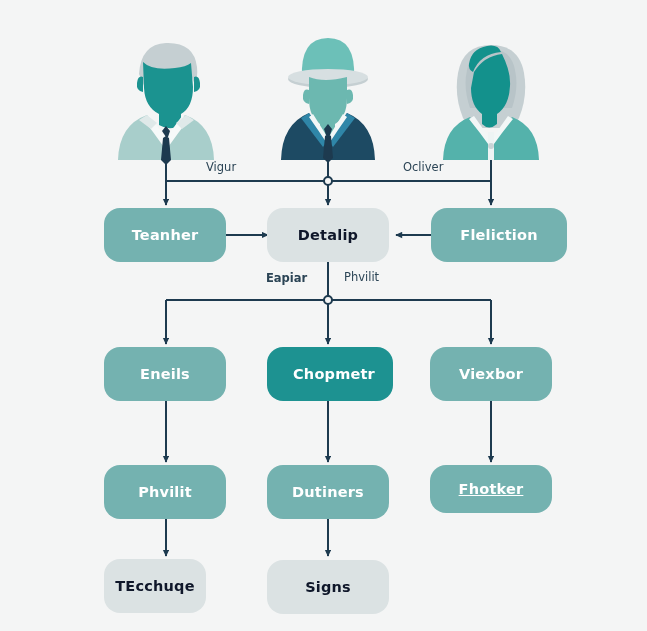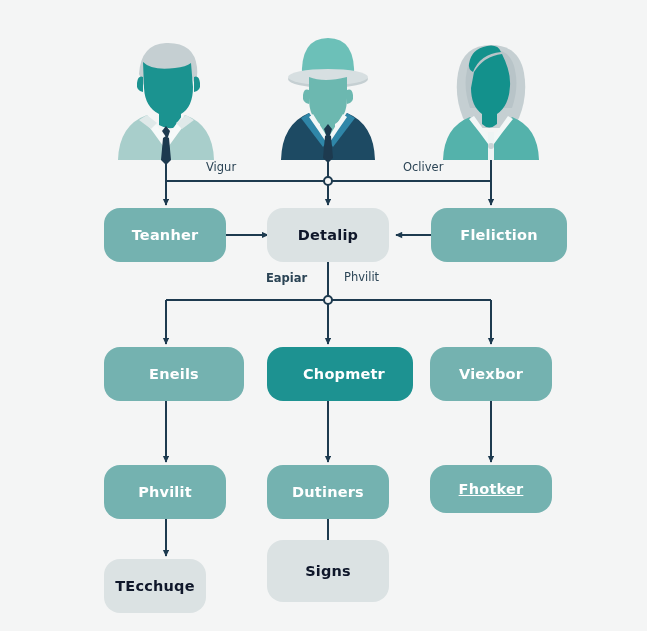--- a/index.html
+++ b/index.html
@@ -176,24 +176,24 @@
 
   <div class="edge-label" style="left:206px; top:160px;">Vigur</div>
   <div class="edge-label" style="left:403px; top:160px;">Ocliver</div>
   <div class="edge-label" style="left:266px; top:271px;font-weight:bold;">Eapiar</div>
   <div class="edge-label" style="left:344px; top:270px;">Phvilit</div>
 
   <div class="node teal" style="left:104px; top:208px; width:122px; height:54px;">Teanher</div>
   <div class="node grey" style="left:267px; top:208px; width:122px; height:54px;">Detalip</div>
   <div class="node teal" style="left:424px; top:208px; width:136px; height:54px;margin-left:7px;">Fleliction</div>
 
-  <div class="node teal" style="left:104px; top:347px; width:140px; height:54px;">Eneils</div>
-  <div class="node teal-dark" style="left:267px; top:347px; width:146px; height:54px;padding-left:8px;">Chopmetr</div>
+  <div class="node teal" style="left:104px; top:347px; width:122px; height:54px;">Eneils</div>
+  <div class="node teal-dark" style="left:267px; top:347px; width:126px; height:54px;padding-left:8px;">Chopmetr</div>
   <div class="node teal" style="left:430px; top:347px; width:122px; height:54px;">Viexbor</div>
 
   <div class="node teal" style="left:104px; top:465px; width:122px; height:54px;">Phvilit</div>
   <div class="node teal" style="left:267px; top:465px; width:122px; height:54px;">Dutiners</div>
   <div class="node teal" style="left:430px; top:465px; width:122px; height:48px;text-decoration:underline;">Fhotker</div>
 
   <div class="node grey" style="left:104px; top:559px; width:102px; height:54px;">TEcchuqe</div>
-  <div class="node grey" style="left:267px; top:540px; width:122px; height:62px;">Signs</div>
+  <div class="node grey" style="left:267px; top:560px; width:122px; height:54px;">Signs</div>
 
 </div>
 
 </body></html>

